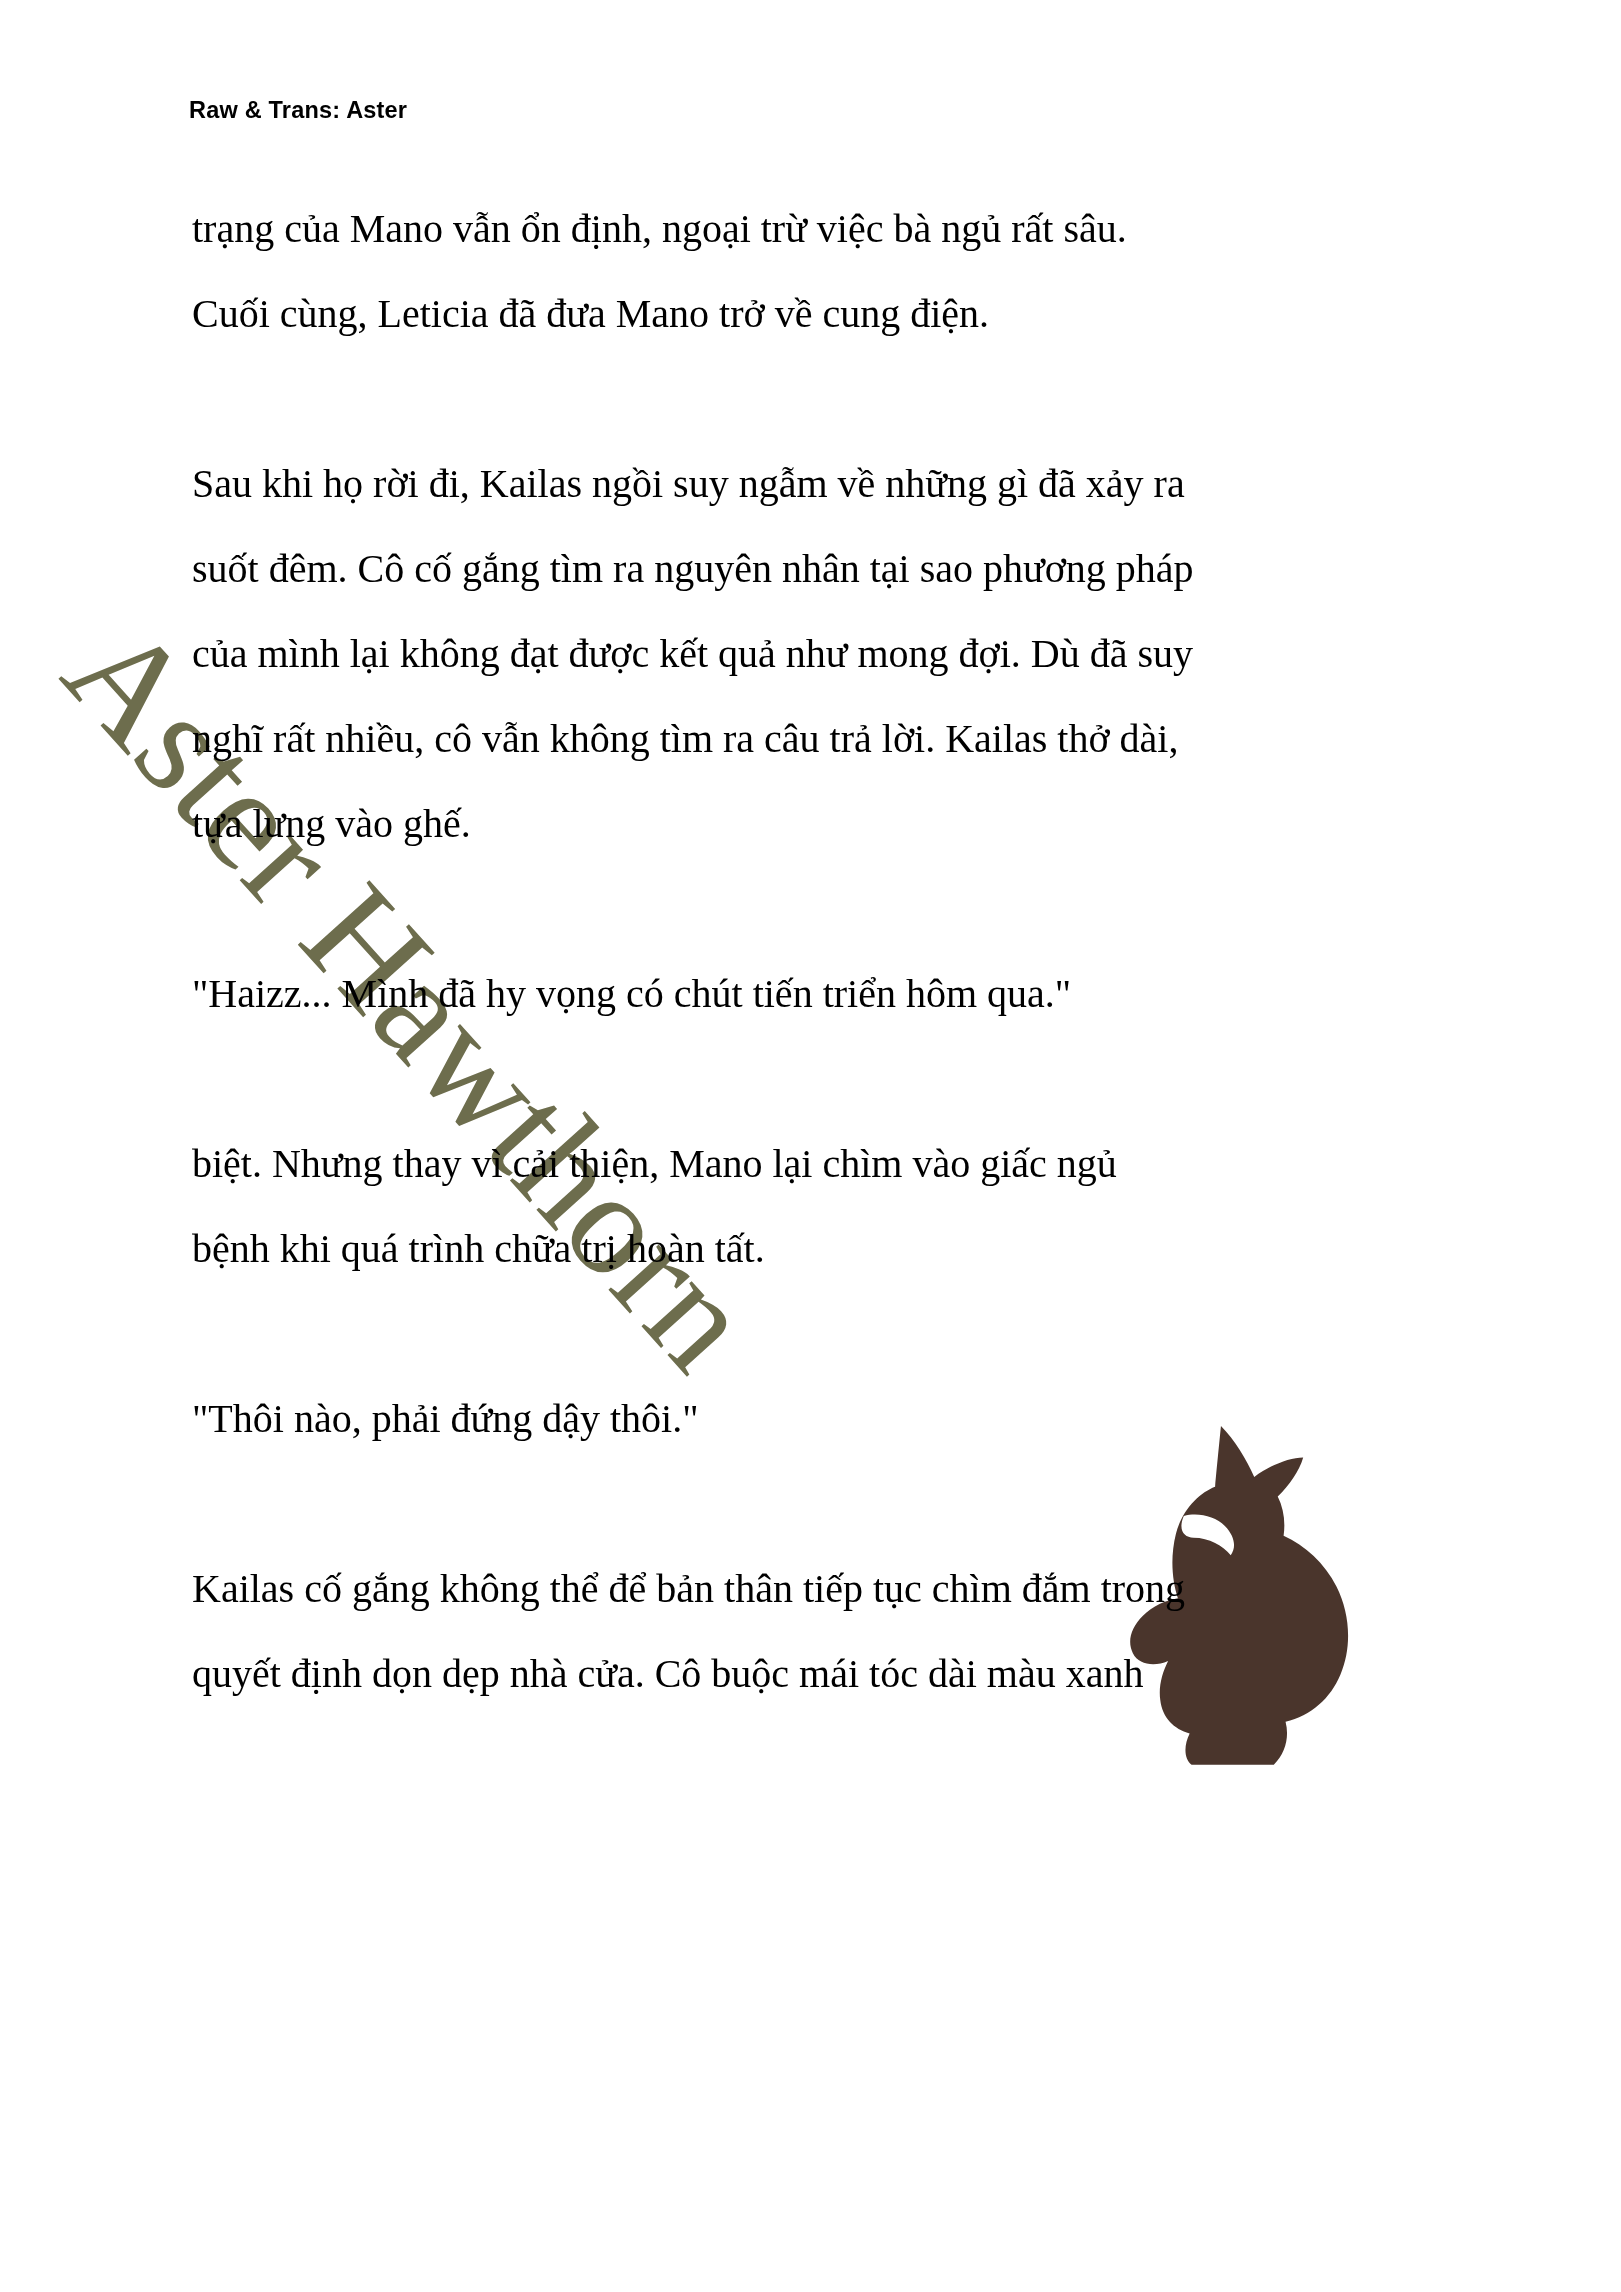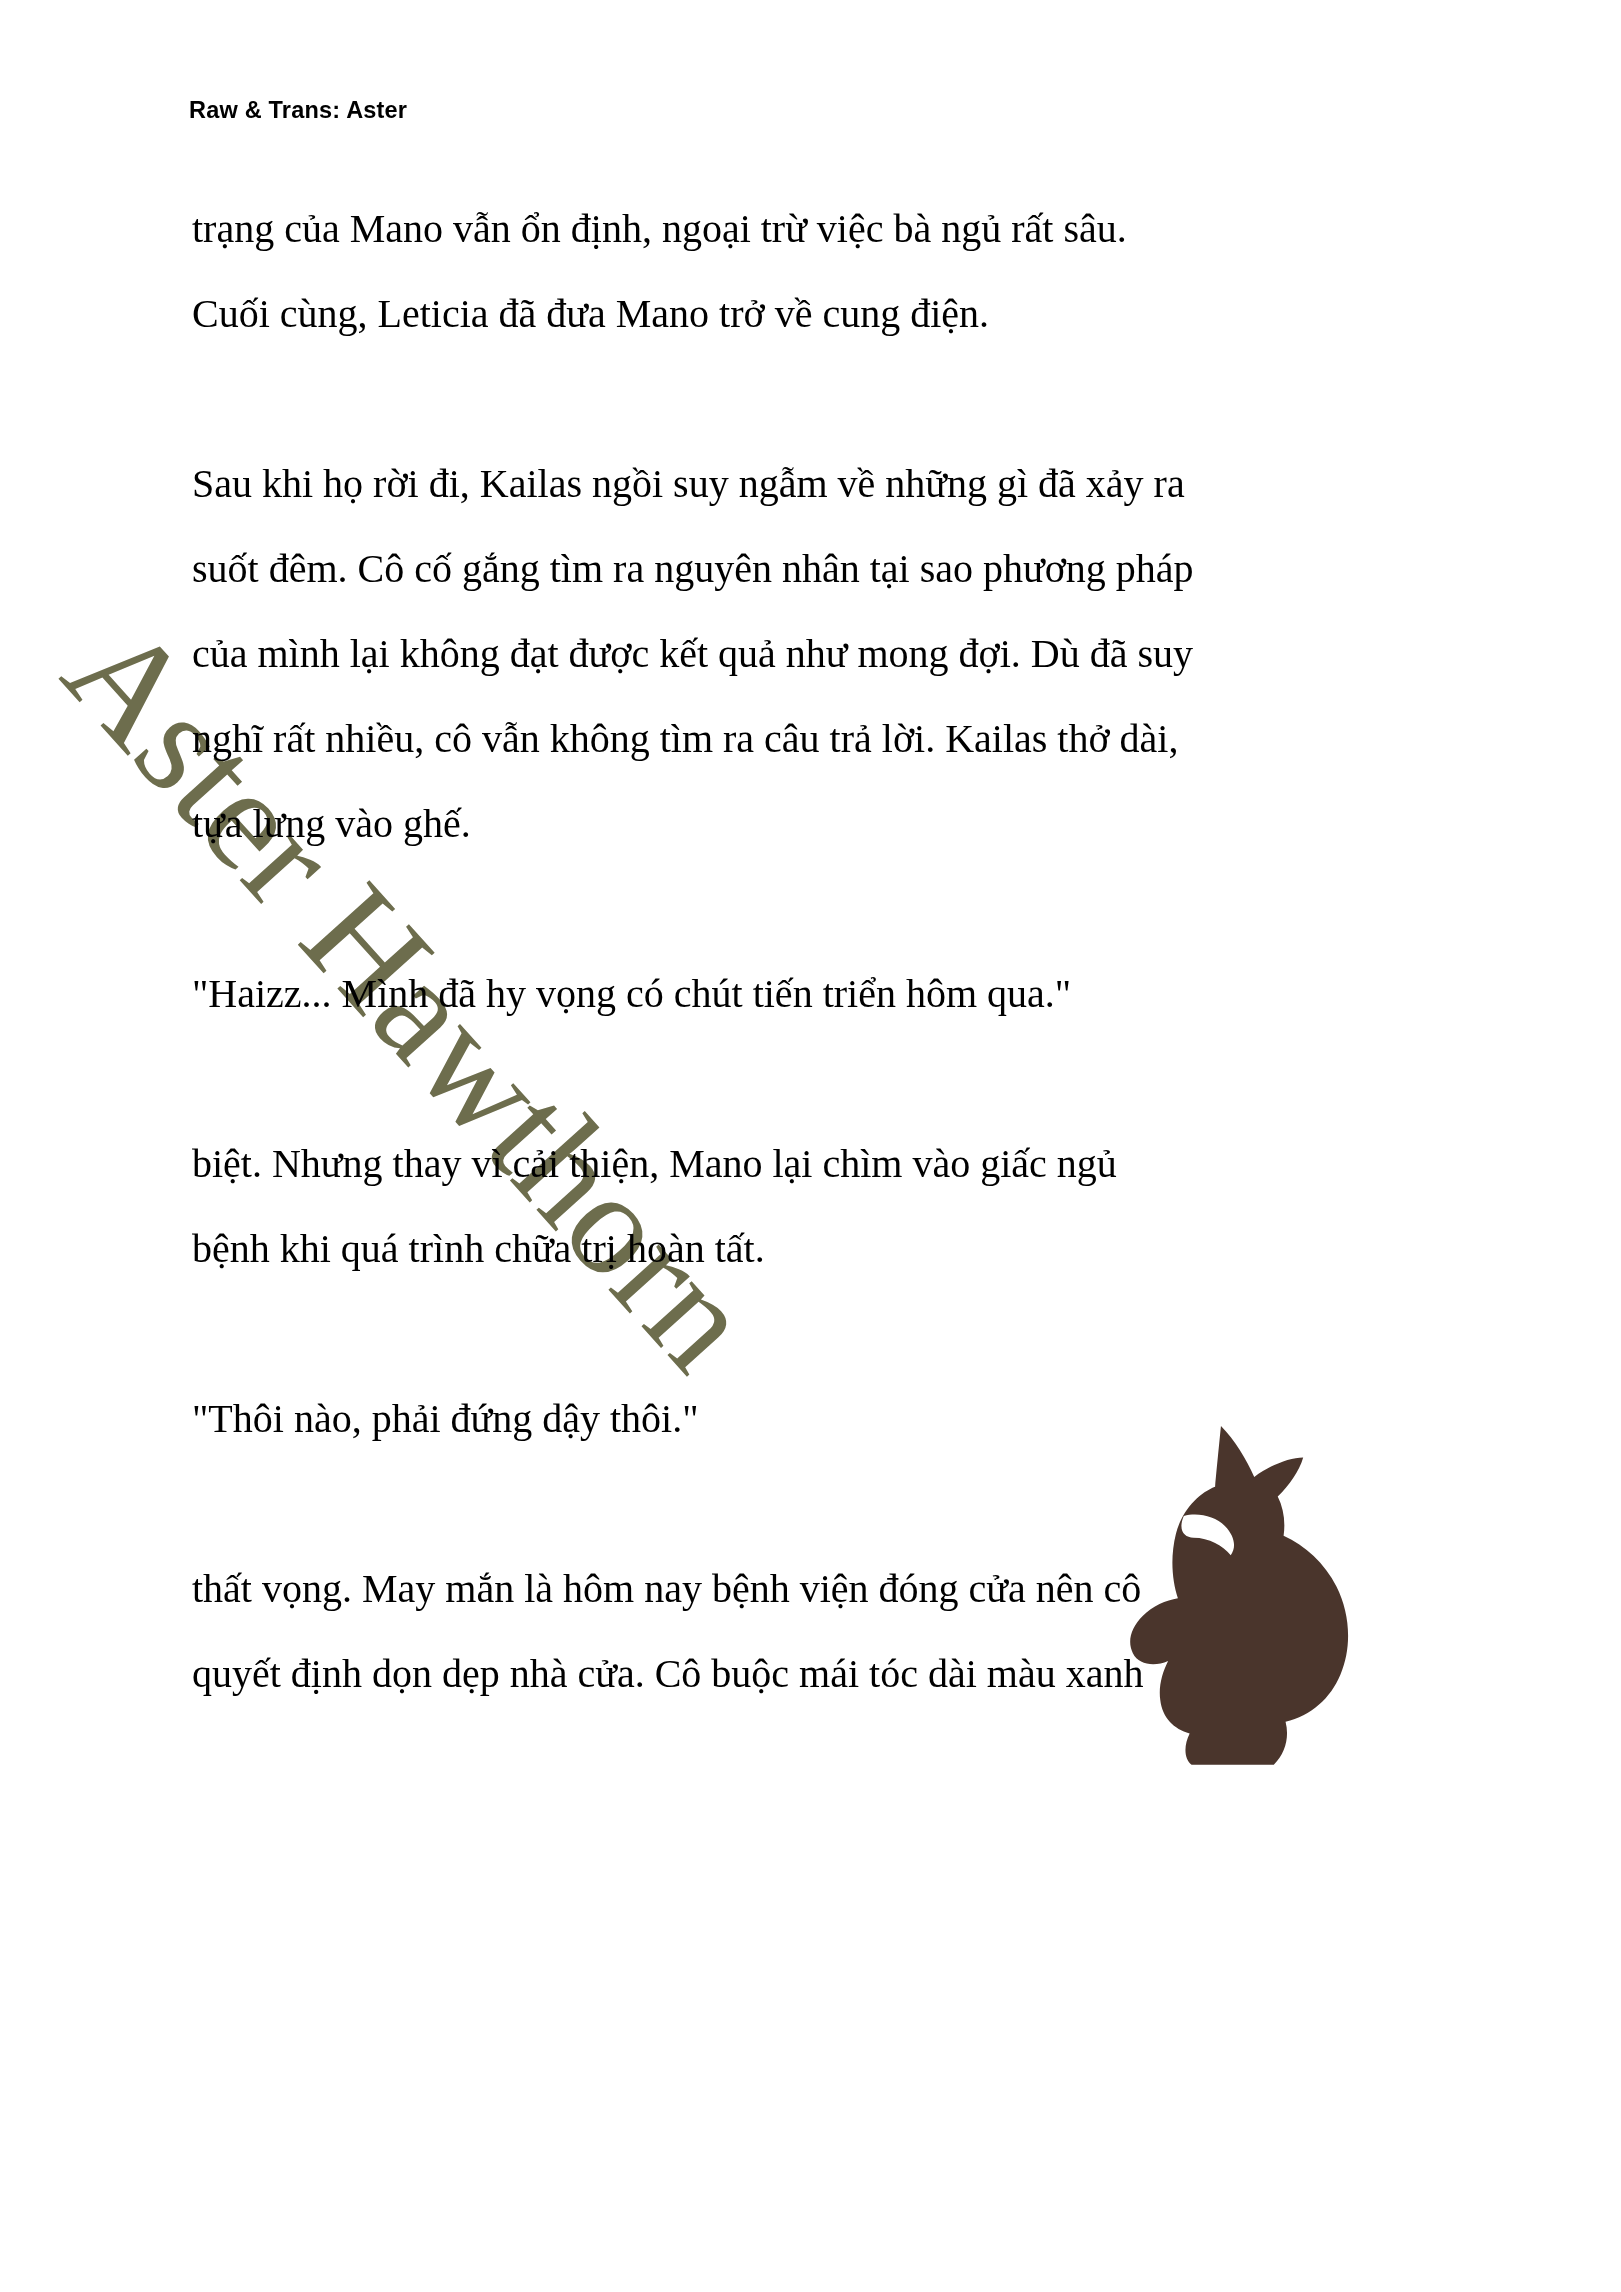--- a/index.html
+++ b/index.html
@@ -155,19 +155,19 @@
     <p class="para">
       <span class="line">biệt. Nhưng thay vì cải thiện, Mano lại chìm vào giấc ngủ</span>
       <span class="line">bệnh khi quá trình chữa trị hoàn tất.</span>
     </p>
 
     <p class="para">
       <span class="line">"Thôi nào, phải đứng dậy thôi."</span>
     </p>
 
     <p class="para">
-      <span class="line">thất vọng. May mắn là hôm nay bệnh viện đóng cửa nên cô</span>
+      <span class="line">Kailas cố gắng không thể để bản thân tiếp tục chìm đắm trong</span>
       <span class="line">quyết định dọn dẹp nhà cửa. Cô buộc mái tóc dài màu xanh</span>
     </p>
 
   </div>
 </div>
 
 
 </body></html>

